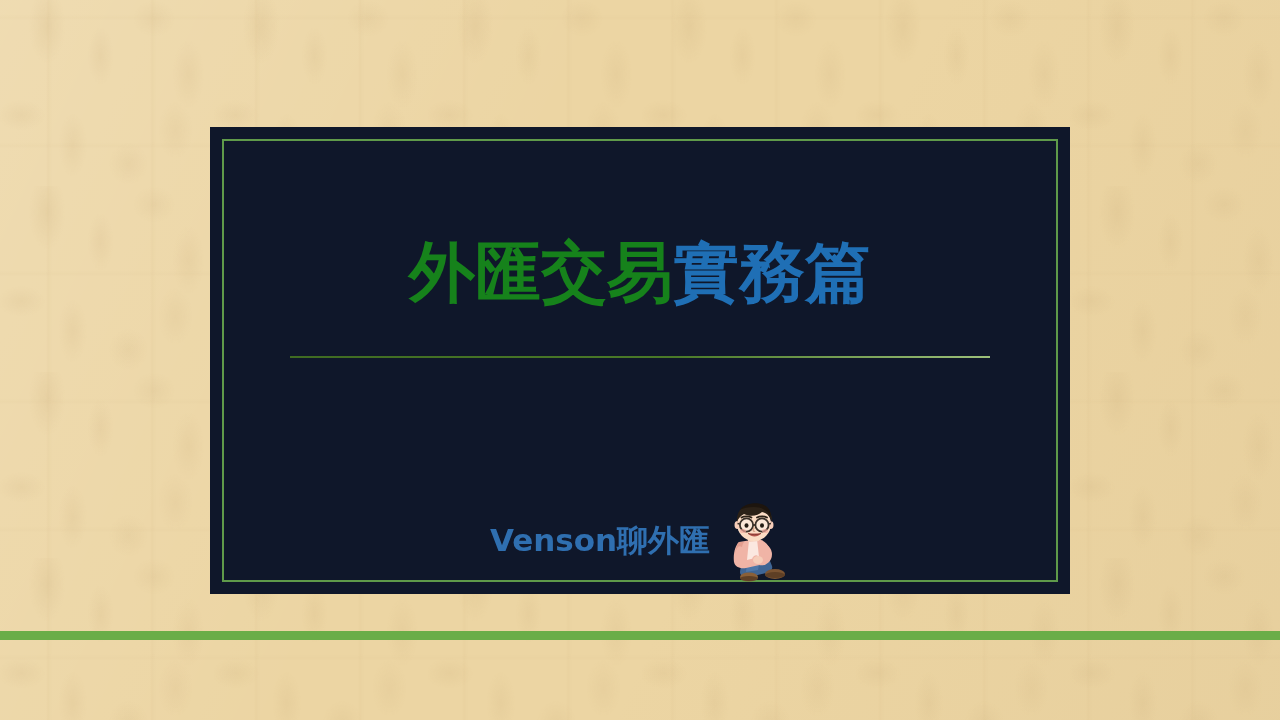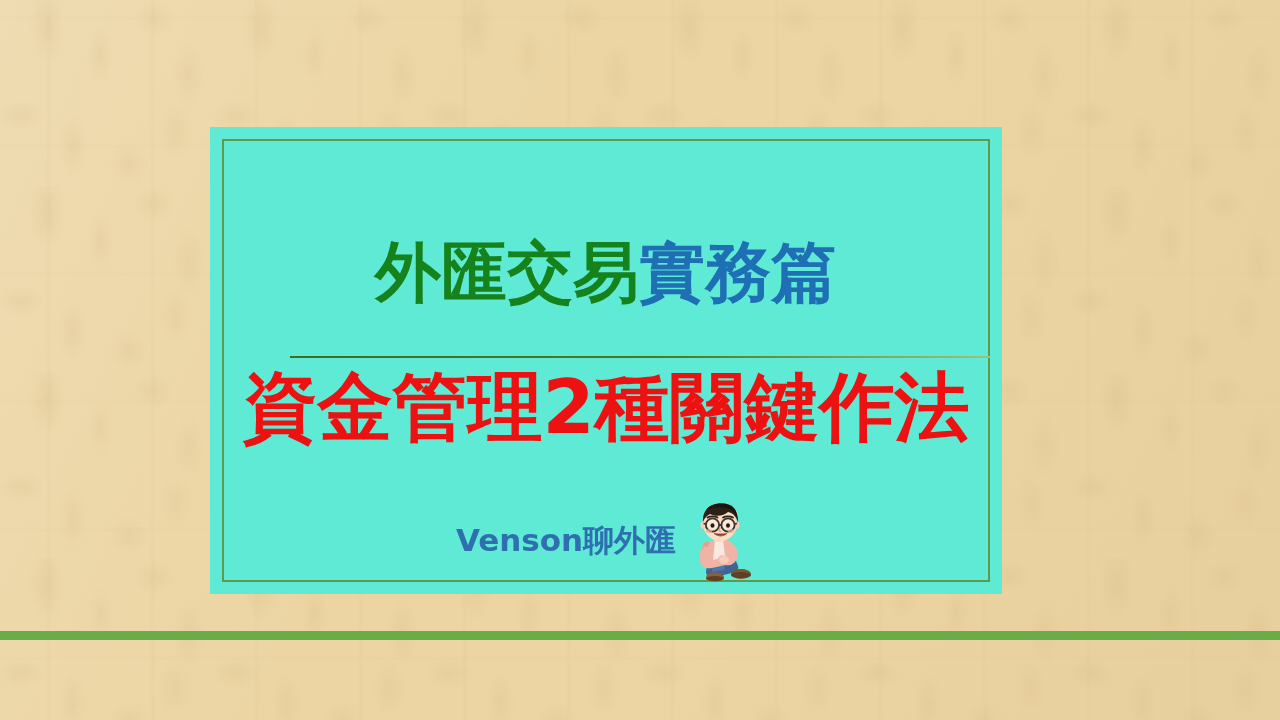--- a/index.html
+++ b/index.html
@@ -75,23 +75,23 @@
     width: 1280px;
     height: 9px;
     background: #6aad48;
   }
 
   
   .card {
     position: absolute;
     left: 210px;
     top: 127px;
-    width: 792px;
+    width: 860px;
     height: 467px;
-    background: #5eead4;
+    background: #0f172a;
     box-sizing: border-box;
   }
   .card-inner-border {
     position: absolute;
     left: 12px;
     top: 12px;
     right: 12px;
     bottom: 12px;
     border: 2px solid #5f9a4a;
     box-sizing: border-box;
@@ -190,21 +190,20 @@
     <div class="card-inner-border"></div>
 
     <div class="card-content">
 
       <div class="headline">
         <span class="seg-green">外匯交易</span><span class="seg-blue">實務篇</span>
       </div>
 
       <div class="divider"></div>
 
-      <div class="subheadline">資金管理2種關鍵作法</div>
 
       <div class="byline-row">
         <span class="byline-text">Venson聊外匯</span>
 
         <svg class="avatar" viewBox="0 0 72 86" aria-hidden="true">
 
           <path d="M26 60 C24 66 22 70 22 74 C22 78 26 80 31 79 L48 75 C53 74 55 71 54 68 L50 58 Z" fill="#3f6594"></path>
           <path d="M30 63 C29 68 28 71 28 74 L40 72 C41 68 41 65 40 62 Z" fill="#4e77a8"></path>
 
           <ellipse cx="57" cy="76" rx="10" ry="5" fill="#7b5432"></ellipse>

